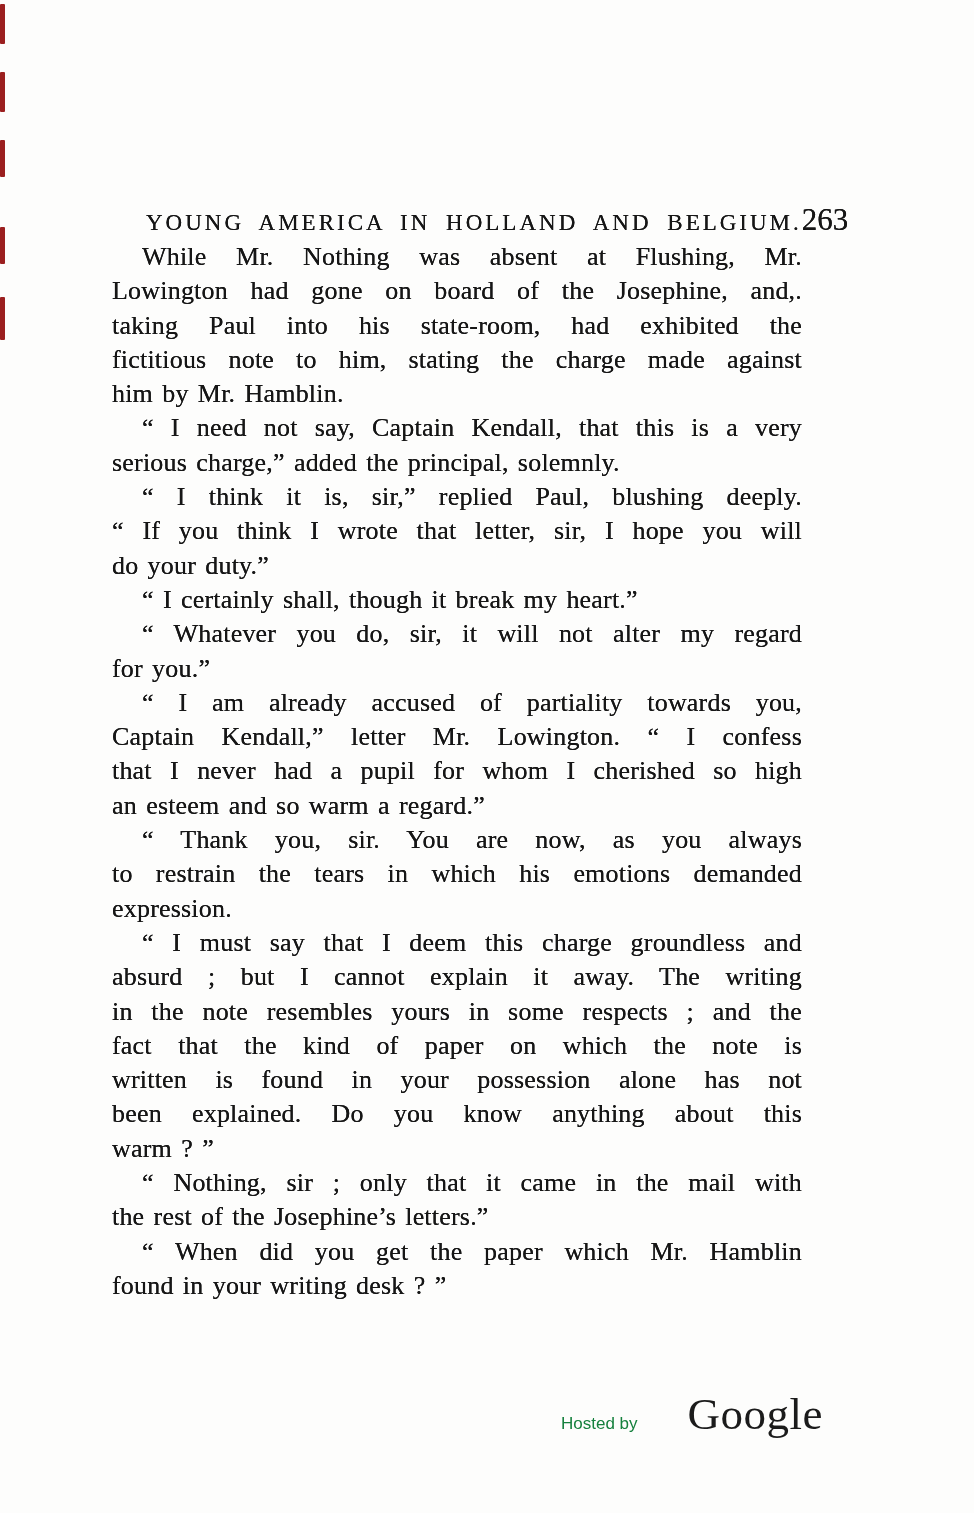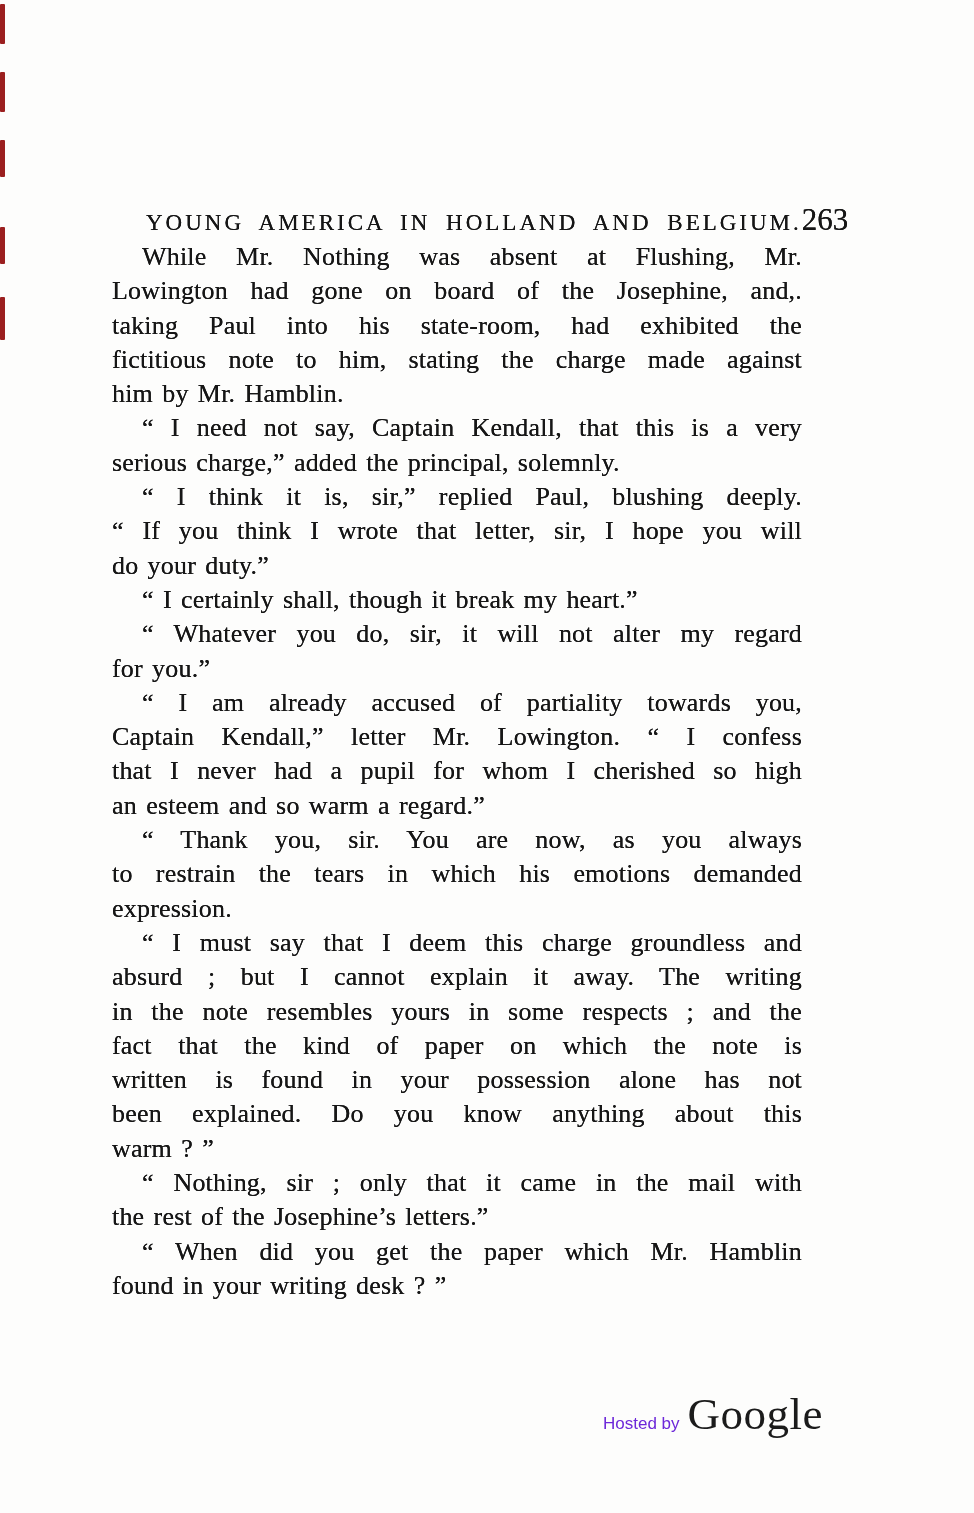--- a/index.html
+++ b/index.html
@@ -79,28 +79,29 @@
     position: absolute;
     top: 1392px;
     right: 151px;
     display: flex;
     align-items: baseline;
     gap: 8px;
   }
   .hosted-by {
     font-family: "Liberation Sans", sans-serif;
     font-size: 17px;
-    color: #6d28d9;
+    color: #15803d;
   }
   .google-logo {
     font-family: "Liberation Serif", serif;
     font-size: 45px;
     line-height: 1;
     color: #1b1b1b;
     letter-spacing: 0.5px;
+    margin-left: 42px;
   }
 </style>
 </head>
 <body>
 
 <div class="scan-page">
 
   <div>
     <div class="edge-mark em1"></div>
     <div class="edge-mark em2"></div>

